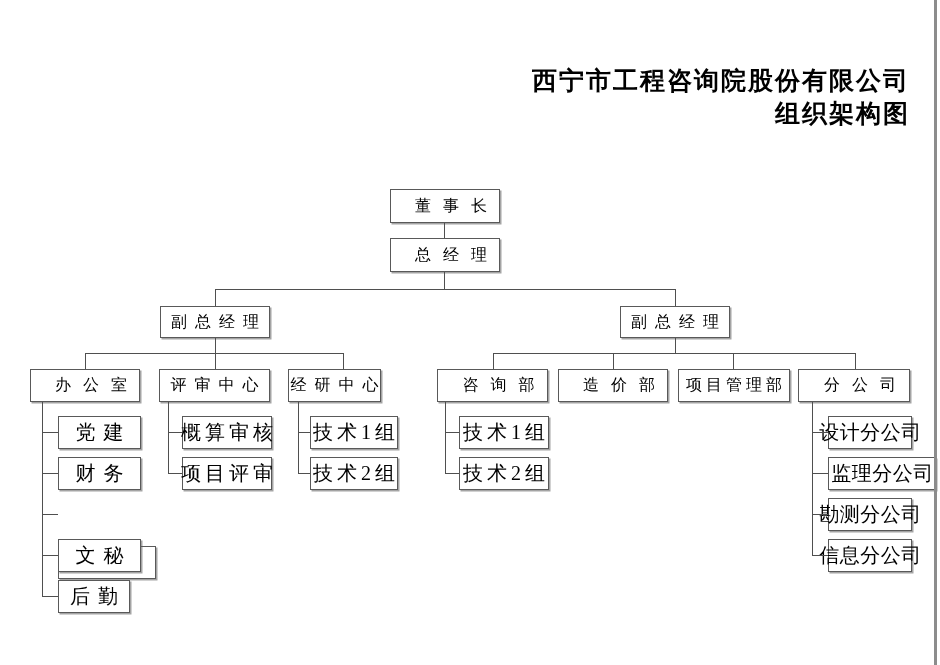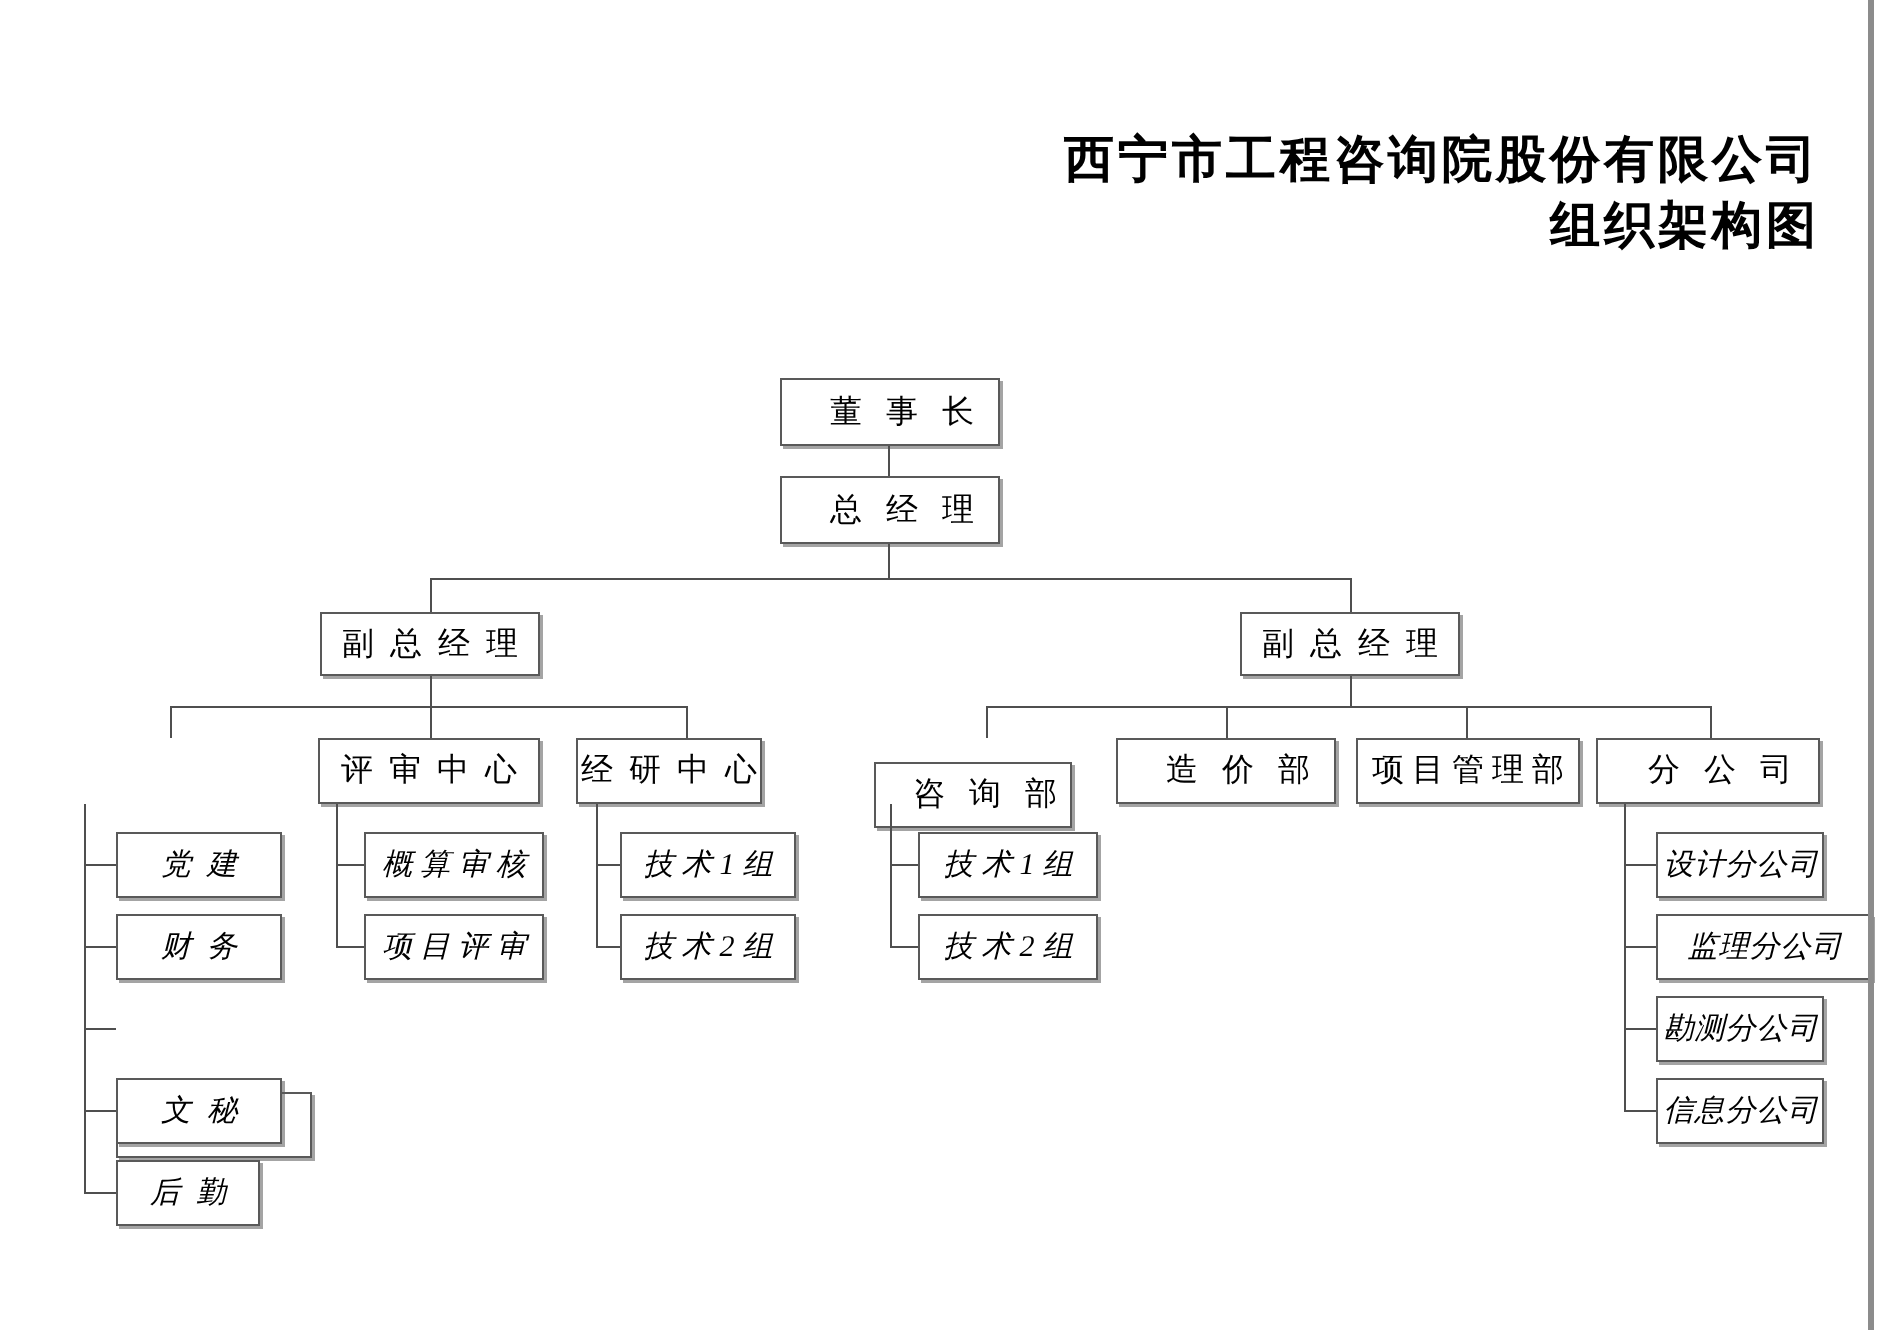--- a/index.html
+++ b/index.html
@@ -19,21 +19,21 @@
   .box{
     position:absolute;
     display:flex;align-items:center;justify-content:center;
     background:#ffffff;
     border:1px solid #595959;
     box-shadow:1.5px 1.5px 0 rgba(90,90,90,0.55);
     font-size:16px;
     box-sizing:border-box;
     white-space:nowrap;
   }
-  .leaf{font-size:15px;font-style:italic;}
+  .leaf{font-size:20px;}
   .ls12{letter-spacing:12px;padding-left:24px;}
   .ls8{letter-spacing:8px;padding-left:8px;}
   .ls4{letter-spacing:4px;padding-left:4px;}
   .ls0{letter-spacing:0.5px;padding-left:1px;}
   .ln{position:absolute;background:#4f4f4f;}
   .page-edge{position:absolute;background:#8c8c8c;}
 </style>
 </head>
 <body>
 
@@ -42,24 +42,25 @@
   <div class="title">
     <div>西宁市工程咨询院股份有限公司</div>
     <div>组织架构图</div>
   </div>
 
   <div class="box ls12" style="left:390px;top:189px;width:110px;height:34px;">董事长</div>
   <div class="box ls12" style="left:390px;top:238px;width:110px;height:34px;">总经理</div>
   <div class="box ls8" style="left:160px;top:306px;width:110px;height:32px;">副总经理</div>
   <div class="box ls8" style="left:620px;top:306px;width:110px;height:32px;">副总经理</div>
 
+  <div class="box ls12" style="left:30px;top:369px;width:110px;height:33px;">办公室</div>
   <div class="box ls8" style="left:159px;top:369px;width:111px;height:33px;">评审中心</div>
   <div class="box ls8" style="left:288px;top:369px;width:93px;height:33px;">经研中心</div>
 
-  <div class="box ls12" style="left:437px;top:369px;width:99px;height:33px;margin-top:12px;">咨询部</div>
+  <div class="box ls12" style="left:437px;top:369px;width:111px;height:33px;">咨询部</div>
   <div class="box ls12" style="left:558px;top:369px;width:110px;height:33px;">造价部</div>
   <div class="box ls4" style="left:678px;top:369px;width:112px;height:33px;">项目管理部</div>
   <div class="box ls12" style="left:798px;top:369px;width:112px;height:33px;">分公司</div>
 
   <div class="box leaf ls8" style="left:58px;top:416px;width:83px;height:33px;">党建</div>
   <div class="box leaf ls8" style="left:58px;top:457px;width:83px;height:33px;">财务</div>
   <div class="box leaf ls8" style="left:58px;top:498px;width:98px;height:33px;margin-top:48px;">人资</div>
   <div class="box leaf ls8" style="left:58px;top:539px;width:83px;height:33px;">文秘</div>
   <div class="box leaf ls8" style="left:58px;top:580px;width:72px;height:33px;">后勤</div>
 

